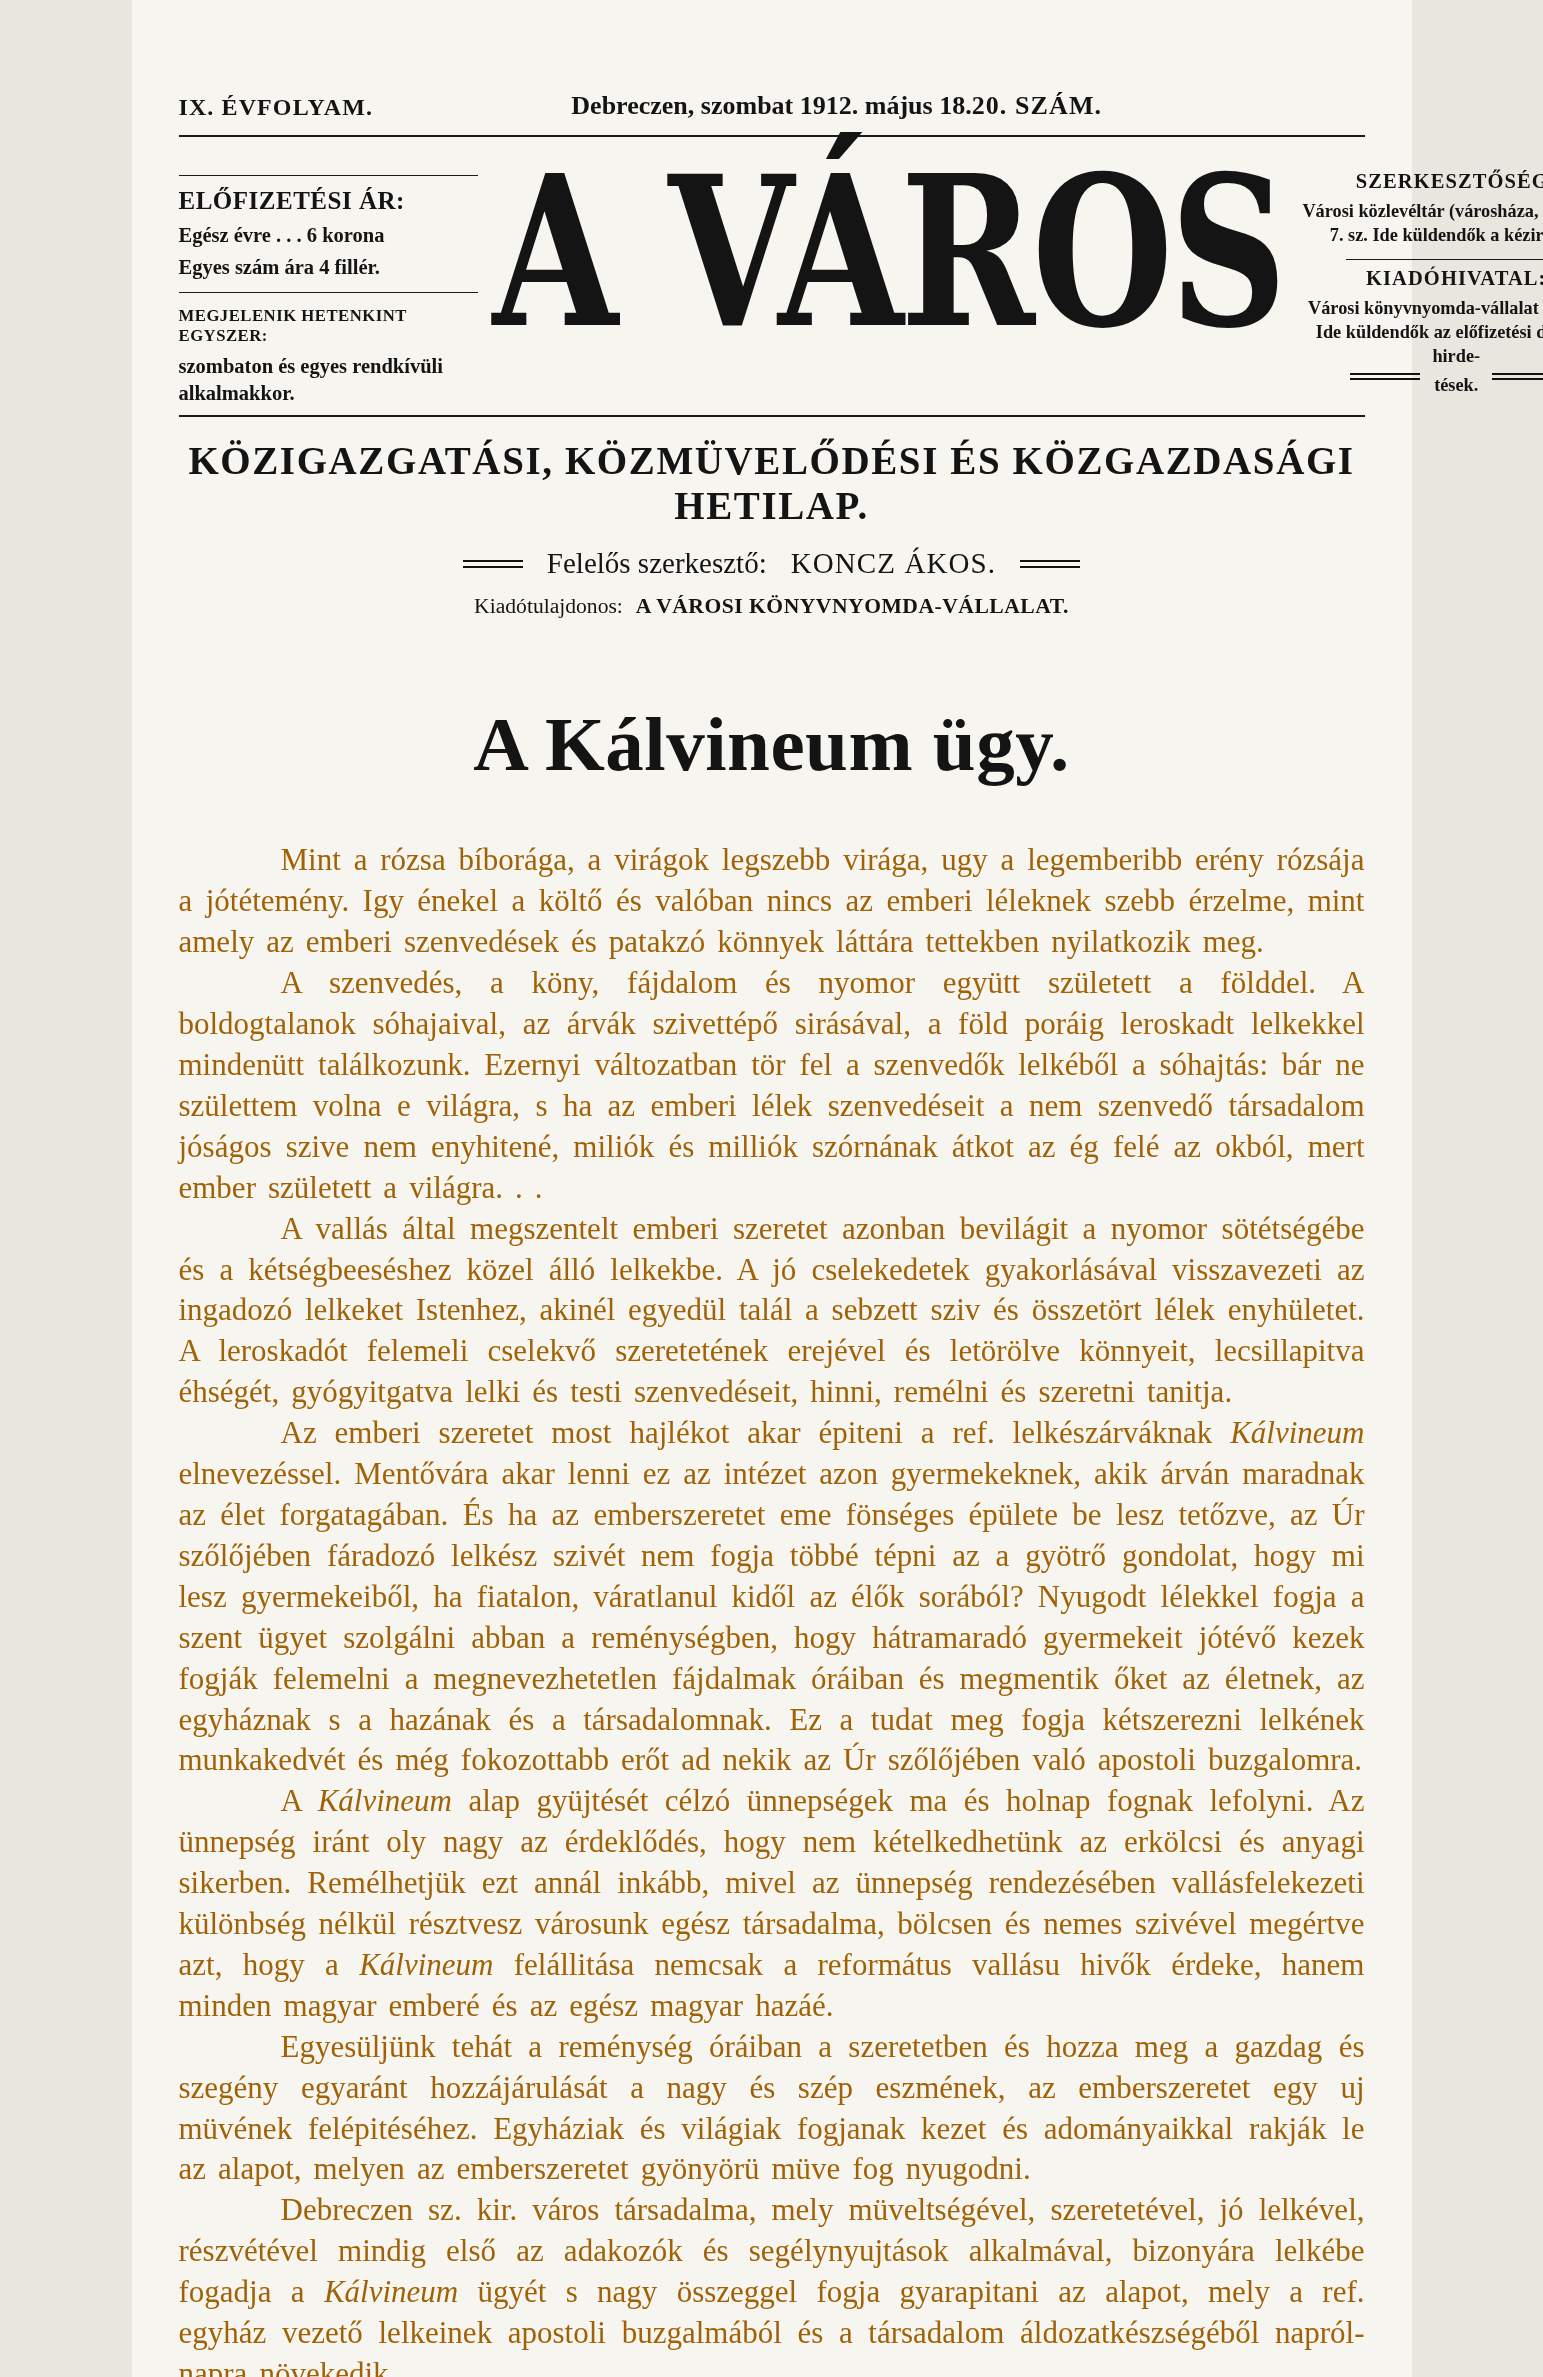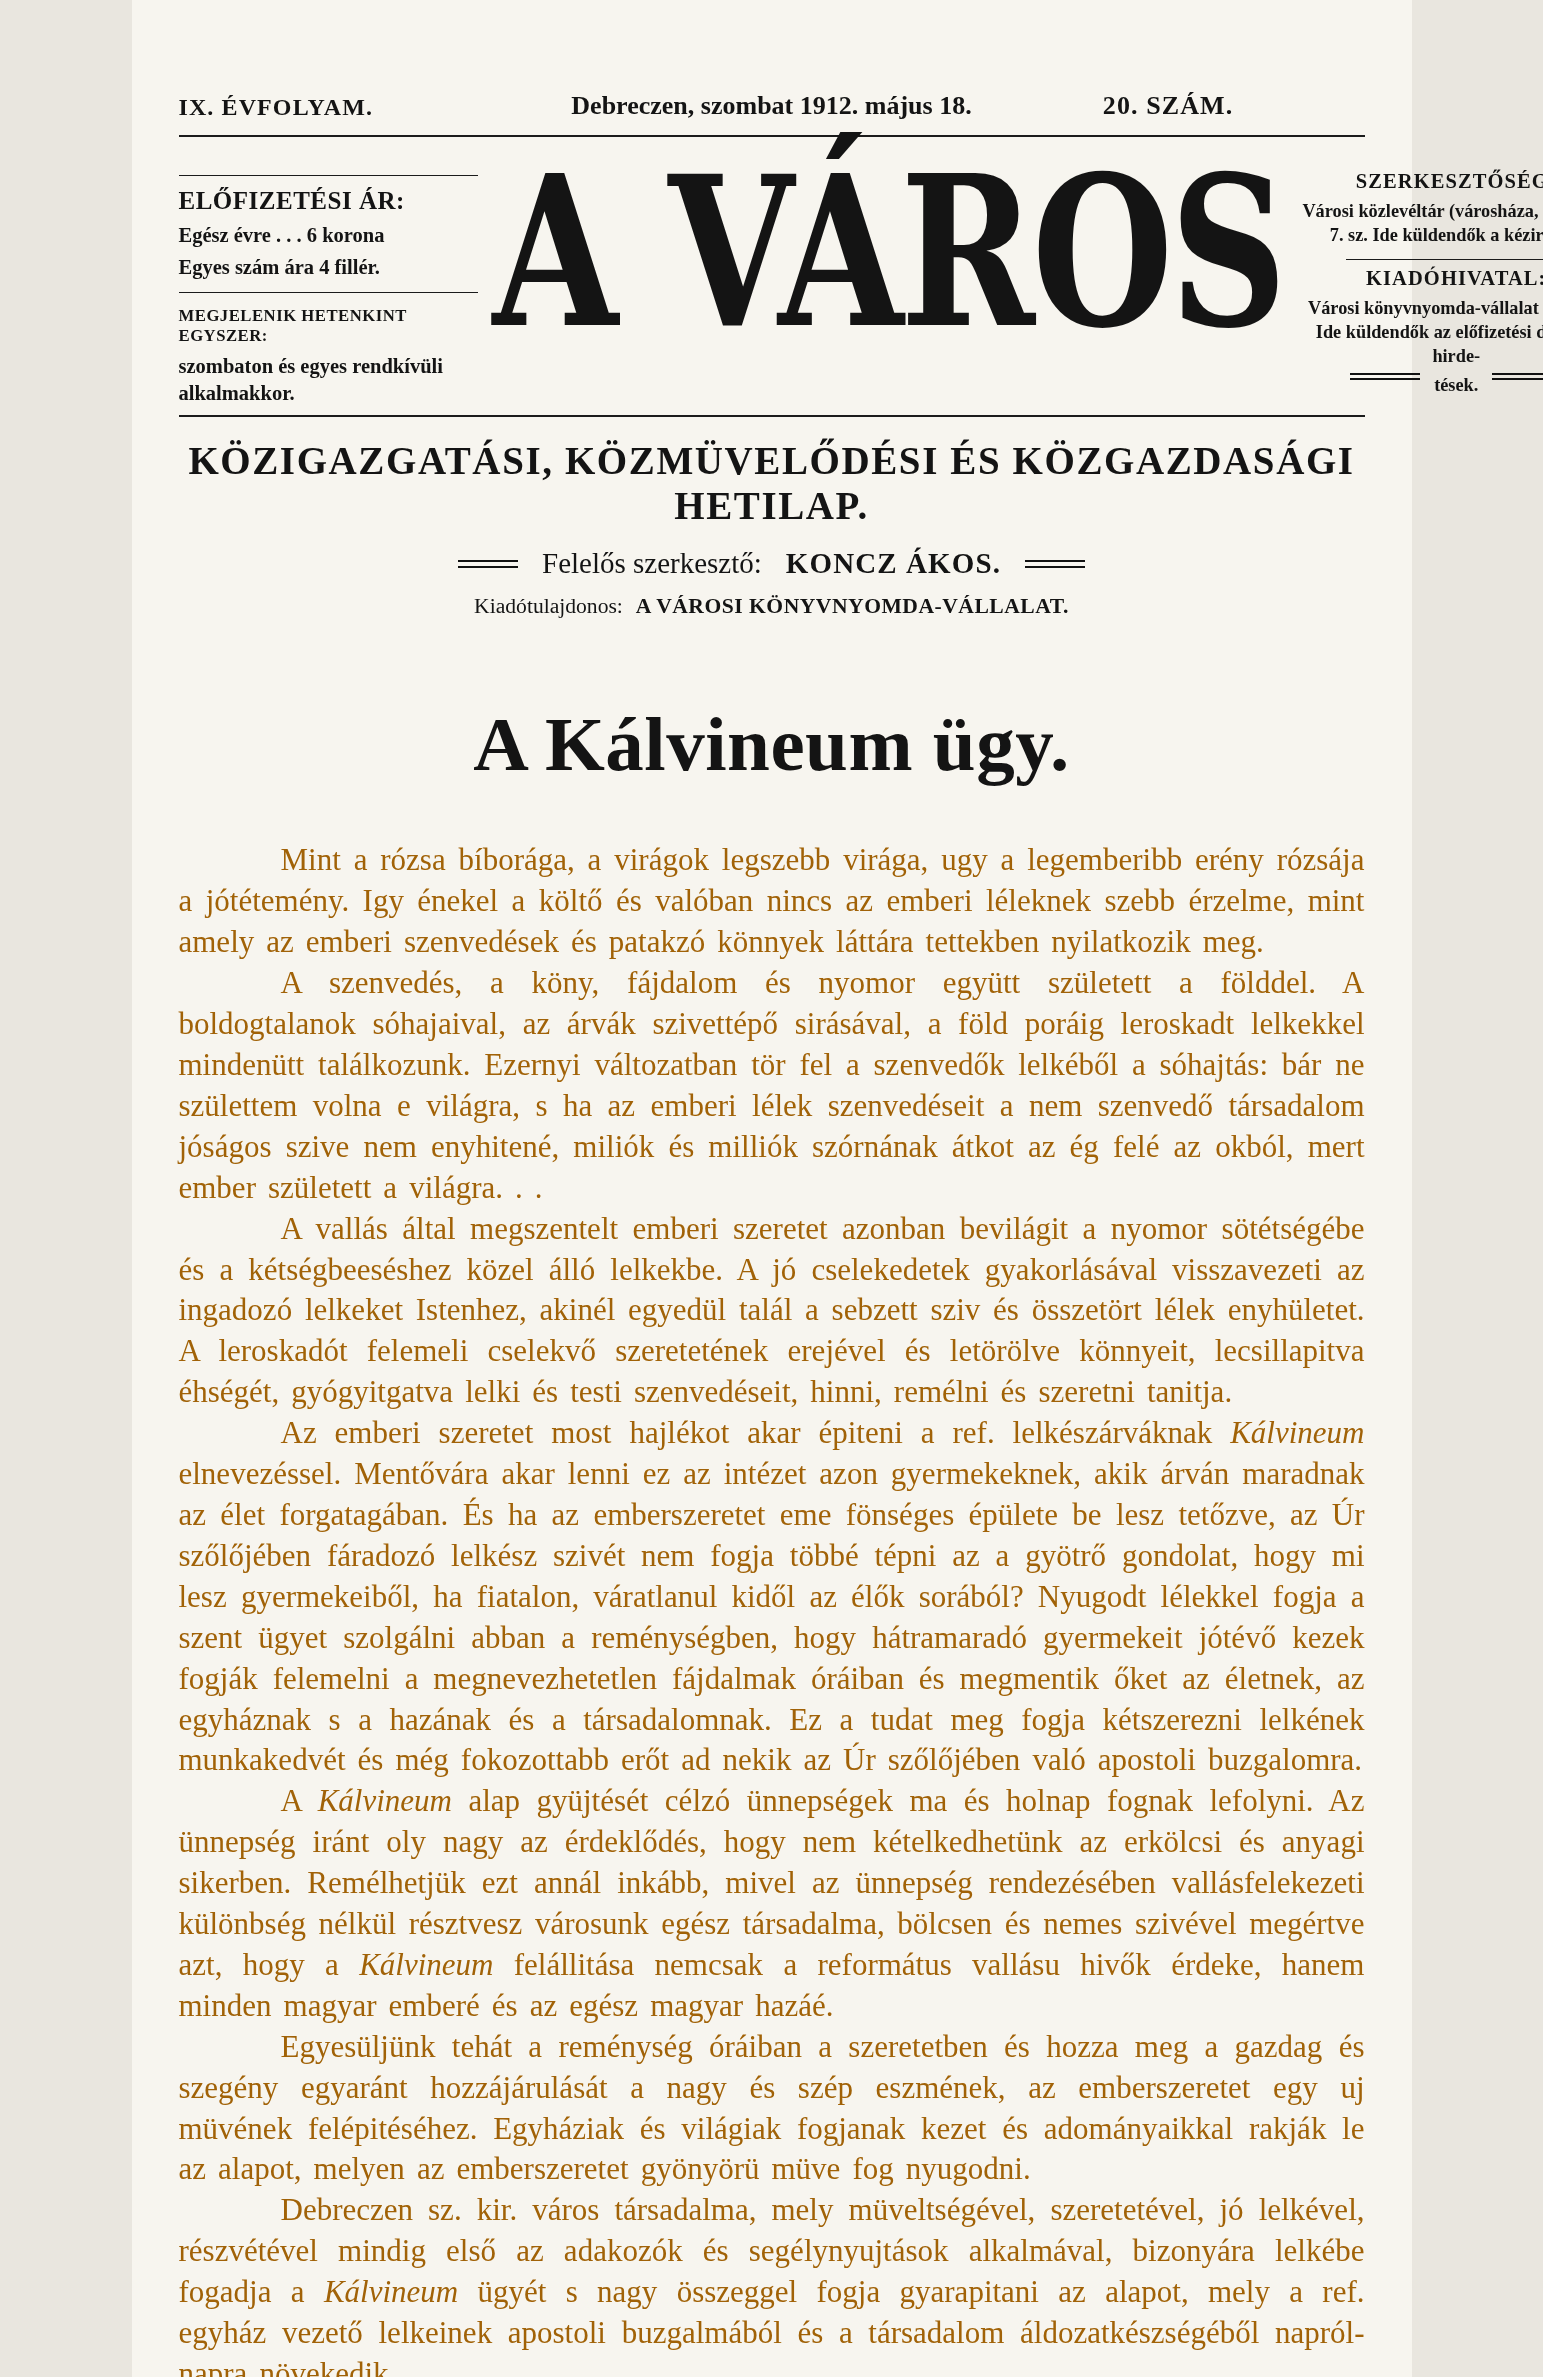--- a/index.html
+++ b/index.html
@@ -21,21 +21,21 @@
 
   
   .top-header {
     display: grid;
     grid-template-columns: 1fr auto 1fr;
     align-items: end;
     padding-top: 91px;
   }
   .vol   { font-size: 24px; font-weight: bold; letter-spacing: 1.1px; }
   .dateline { font-size: 26px; font-weight: bold; text-align: center; }
-  .issue { font-size: 26px; font-weight: bold; text-align: center; letter-spacing: 1.1px; }
+  .issue { font-size: 26px; font-weight: bold; text-align: left; letter-spacing: 1.1px; }
 
   .rule { border-top: 2.2px solid #1b1b1b; }
   .rule-header { margin-top: 14px; }
   .rule-mast   { margin-top: 3.2px; }
   .rule-inner  { border-top: 1.6px solid #1b1b1b; margin: 12px 0 0 0; }
   .rule-inner.center { width: 70%; margin-left: auto; margin-right: auto; }
 
   
   .masthead {
     display: grid;
@@ -85,21 +85,21 @@
     margin-top: 21.6px;
   }
   .editor-row {
     display: flex;
     justify-content: center;
     align-items: center;
     gap: 24px;
     margin-top: 19.4px;
     font-size: 29px;
   }
-  .editor-name { font-weight: bold; letter-spacing: 1.1px; }
+  .editor-name { font-weight: normal; letter-spacing: 1.1px; }
   .publisher-row { text-align: center; margin-top: 14px; font-size: 21.6px; }
   .publisher-label { margin-right: 7.5px; }
   .publisher-name  { font-weight: bold; letter-spacing: 0.5px; }
 
   
   .article-title {
     text-align: center;
     font-size: 77px;
     font-weight: bold;
     letter-spacing: 0.5px;

